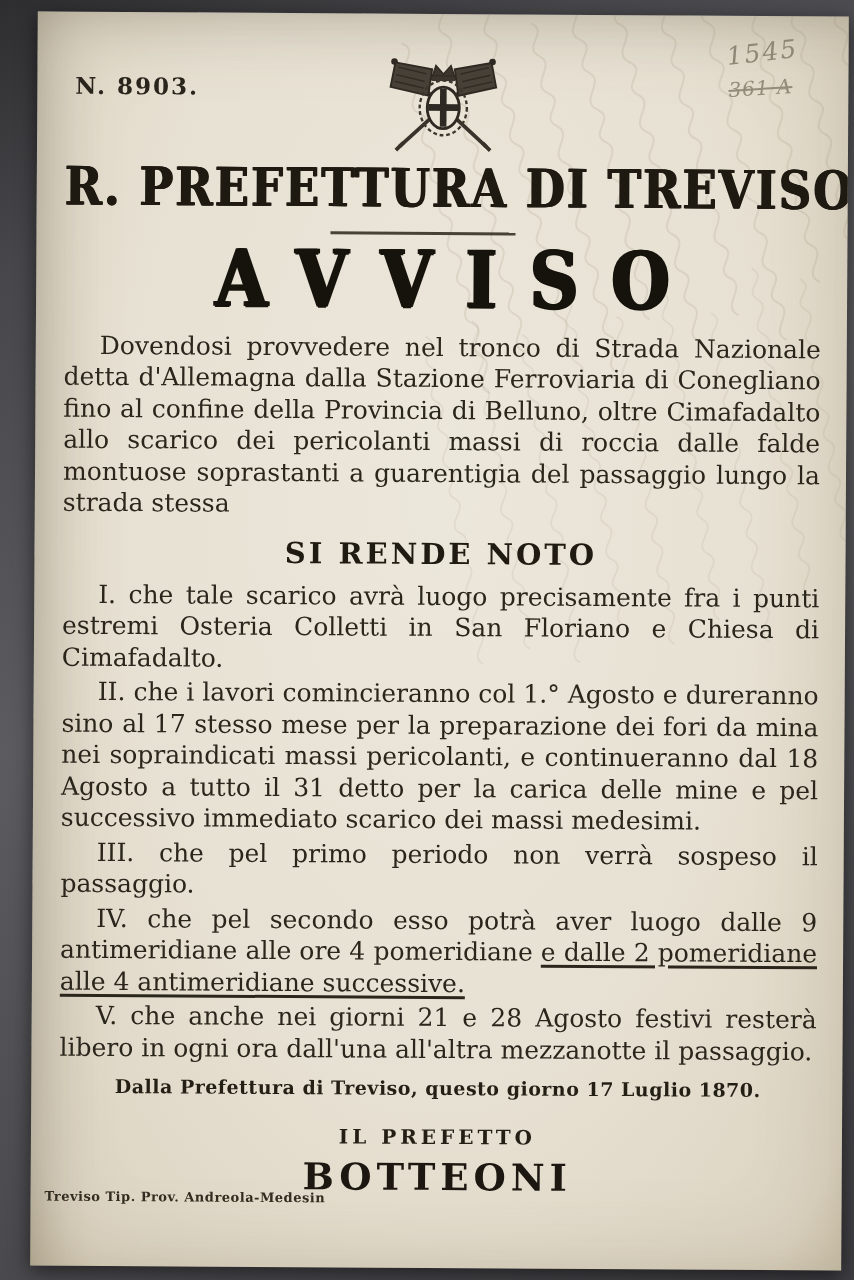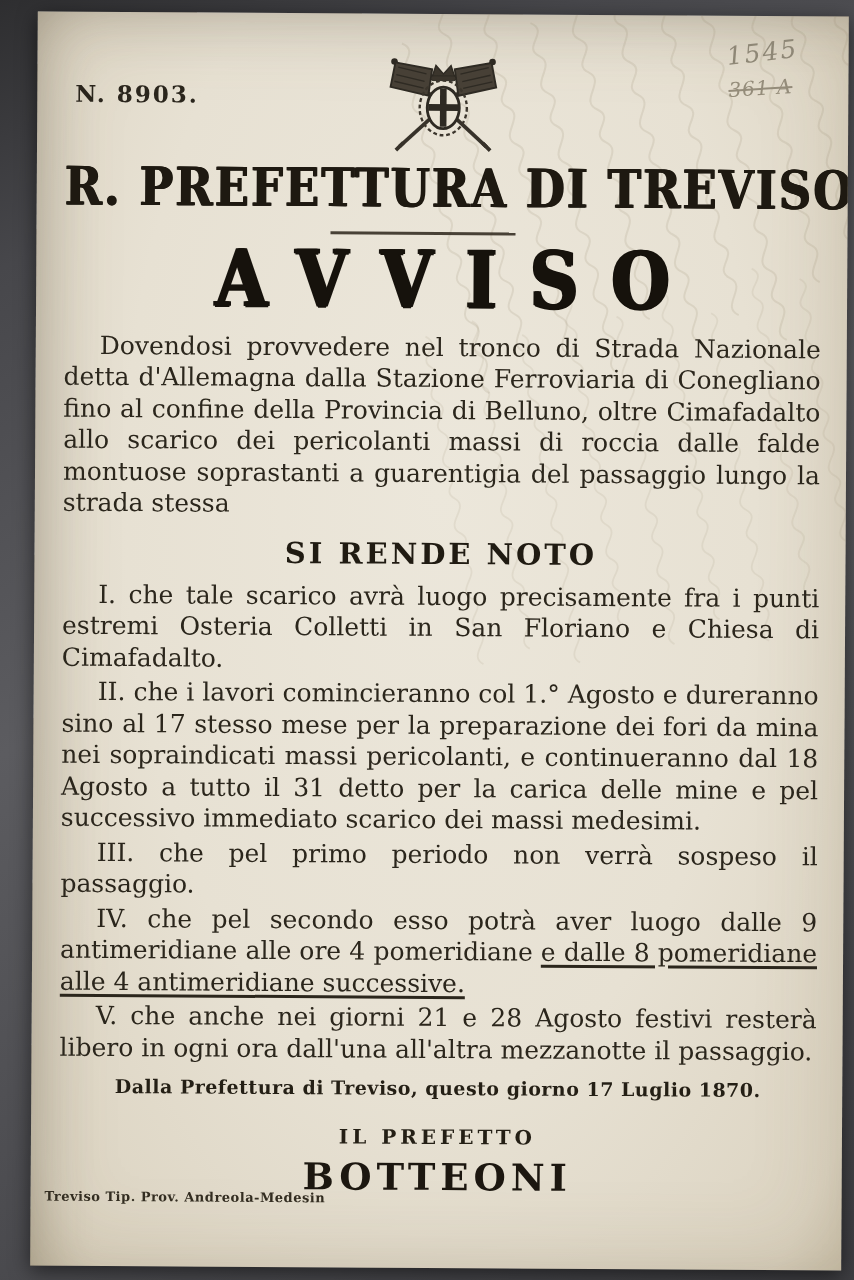--- a/index.html
+++ b/index.html
@@ -19,21 +19,21 @@
     transform-origin:50% 50%;
     box-shadow:0 5px 20px rgba(0,0,0,0.55),
                inset 0 0 90px rgba(110,90,55,0.20),
                inset 25px 18px 70px -40px rgba(60,55,45,0.45);
     overflow:hidden;
   }
   .showthrough{position:absolute;pointer-events:none;}
   .st-a{right:-60px;top:-70px;width:520px;height:520px;opacity:0.15;transform:rotate(78deg);}
   .st-b{right:-30px;top:260px;width:480px;height:480px;opacity:0.11;transform:rotate(82deg);}
   .doc-number{
-    position:absolute;left:38px;top:68px;
+    position:absolute;left:38px;top:60px;
     font-size:23px;font-weight:bold;letter-spacing:2px;color:#2a251c;
   }
   .emblem{position:absolute;left:50%;top:34px;transform:translateX(-50%);}
   .hand-1545{
     position:absolute;right:50px;top:22px;
     font-size:25px;font-style:italic;color:#8e8776;transform:rotate(-7deg);
     letter-spacing:2px;
   }
   .hand-361{
     position:absolute;right:56px;top:60px;
@@ -157,21 +157,21 @@
       <div class="title-rule"></div>
       <h2 class="avviso">AVVISO</h2>
 
       <p class="para">Dovendosi provvedere nel tronco di Strada Nazionale detta d'Allemagna dalla Stazione Ferroviaria di Conegliano fino al confine della Provincia di Belluno, oltre Cimafadalto allo scarico dei pericolanti massi di roccia dalle falde montuose soprastanti a guarentigia del passaggio lungo la strada stessa</p>
 
       <h3 class="rende">SI RENDE NOTO</h3>
 
       <p class="para">I. che tale scarico avrà luogo precisamente fra i punti estremi Osteria Colletti in San Floriano e Chiesa di Cimafadalto.</p>
       <p class="para">II. che i lavori comincieranno col 1.° Agosto e dureranno sino al 17 stesso mese per la preparazione dei fori da mina nei sopraindicati massi pericolanti, e continueranno dal 18 Agosto a tutto il 31 detto per la carica delle mine e pel successivo immediato scarico dei massi medesimi.</p>
       <p class="para">III. che pel primo periodo non verrà sospeso il passaggio.</p>
-      <p class="para"><span>IV. che pel secondo esso potrà aver luogo dalle 9 antimeridiane alle ore 4 pomeridiane </span><span class="ul">e dalle 8 pomeridiane alle 4 antimeridiane successive.</span></p>
+      <p class="para"><span>IV. che pel secondo esso potrà aver luogo dalle 9 antimeridiane alle ore 4 pomeridiane </span><span class="ul">e dalle 2 pomeridiane alle 4 antimeridiane successive.</span></p>
       <p class="para">V. che anche nei giorni 21 e 28 Agosto festivi resterà libero in ogni ora dall'una all'altra mezzanotte il passaggio.</p>
 
       <p class="dateline">Dalla Prefettura di Treviso, questo giorno 17 Luglio 1870.</p>
       <p class="prefetto">IL PREFETTO</p>
       <p class="botteoni">BOTTEONI</p>
     </div>
 
     <div class="printer">Treviso Tip. Prov. Andreola-Medesin</div>
   </div>
 </div>

